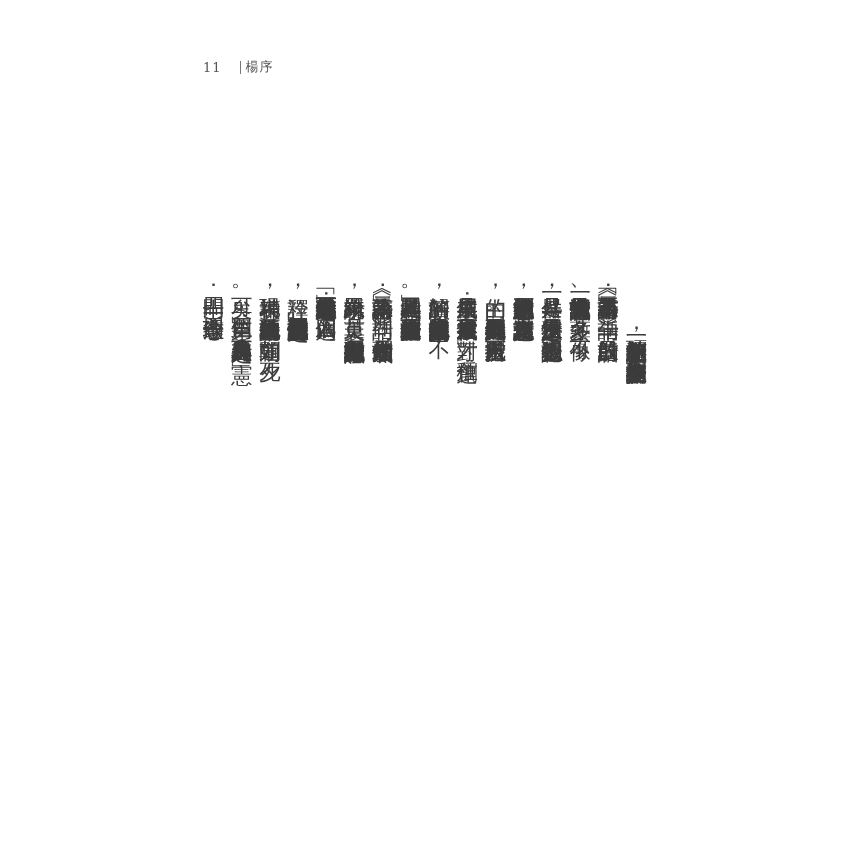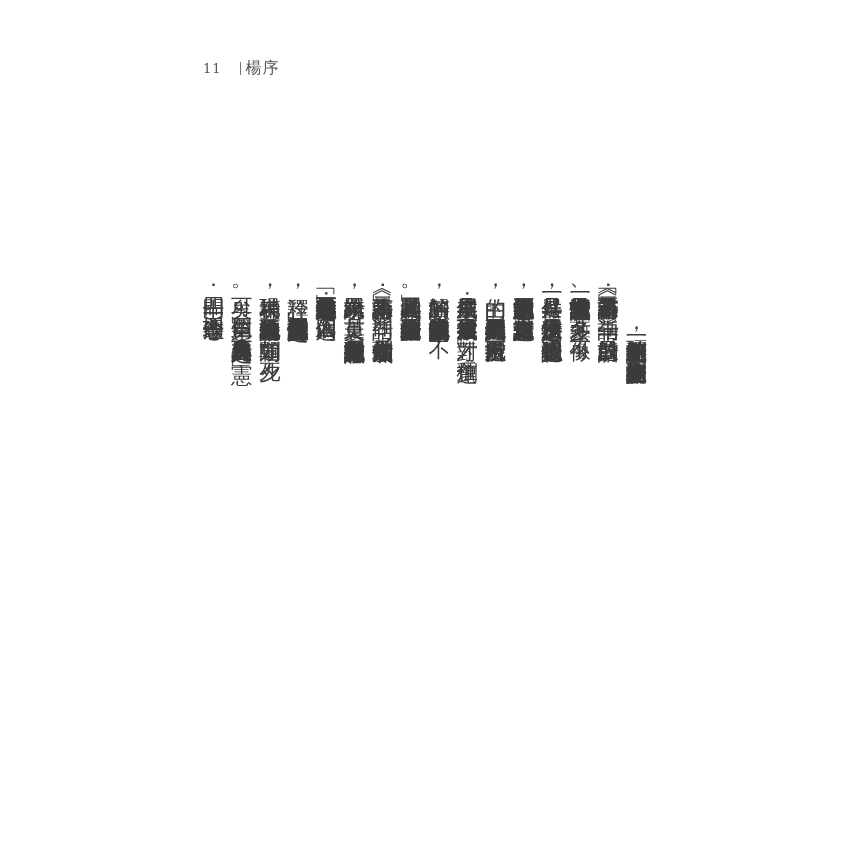--- a/index.html
+++ b/index.html
@@ -30,21 +30,21 @@
       font-family: "DejaVu Serif", serif;
     }
     .header-divider {
       display: inline-block;
       width: 1px;
       height: 13px;
       background: #777777;
       margin-right: 5px;
     }
     .section-title {
-      font-size: 16px;
+      font-size: 13px;
     }
     .body-text {
       position: absolute;
       top: 281px;
       right: 200px;
       height: 500px;
       writing-mode: vertical-rl;
       font-size: 21.4px;
       line-height: 28.2px;
       letter-spacing: 0px;

